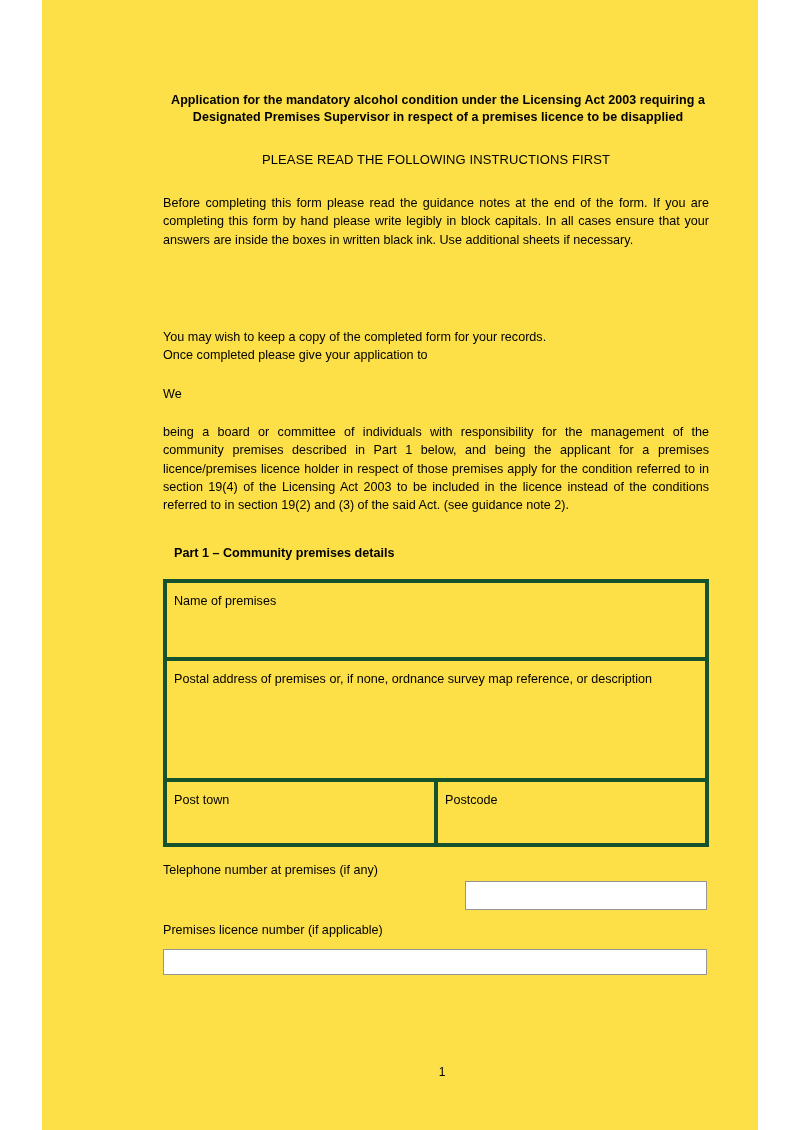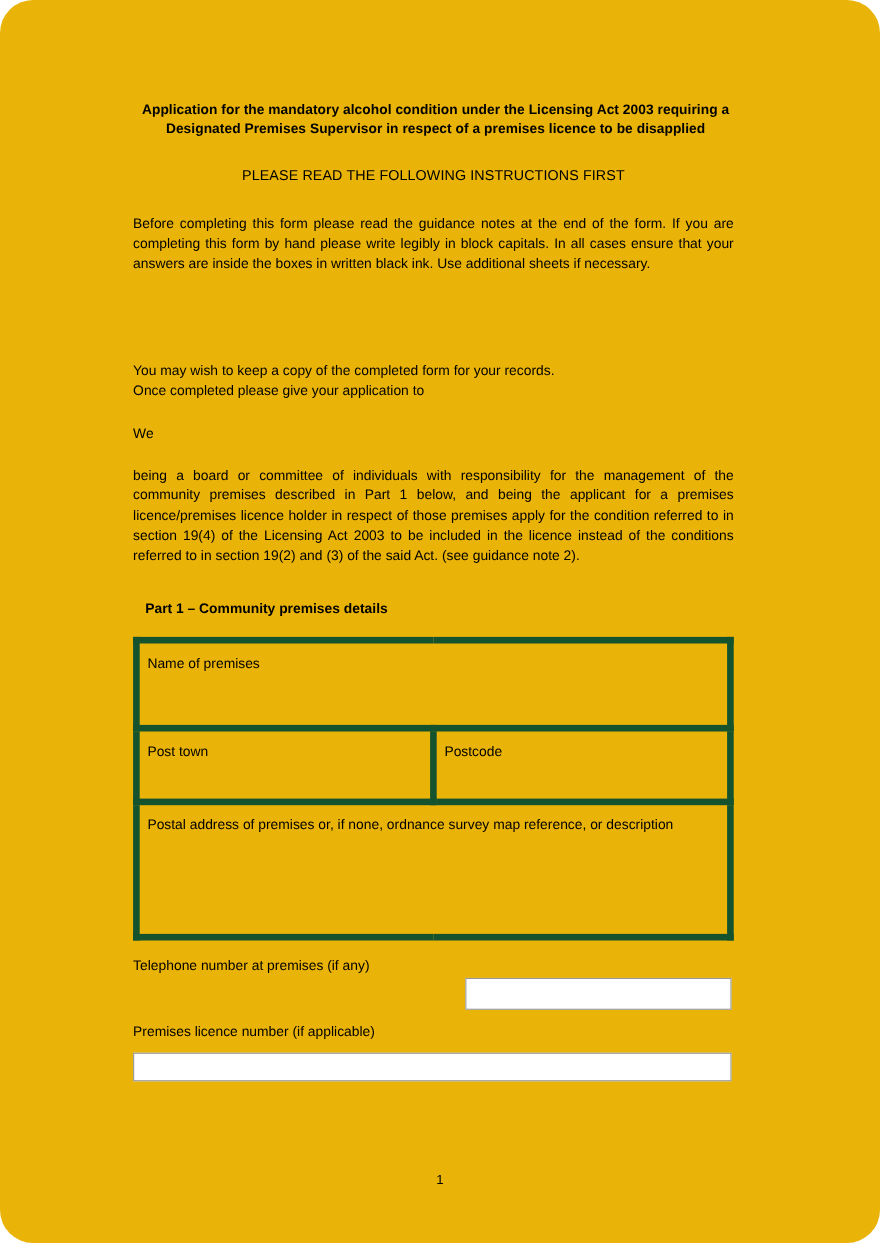--- a/index.html
+++ b/index.html
@@ -6,26 +6,25 @@
     margin: 0;
     padding: 0;
     background: #ffffff;
   }
   body {
     font-family: "Liberation Sans", sans-serif;
     color: #000000;
   }
   .page {
     position: relative;
-    width: 800px;
+    width: 716px;
     height: 1130px;
-    background: #eab308;
+    background: #fde047;
     margin: 0 auto;
     overflow: hidden;
-    border-radius: 30px;
   }
   .content {
     position: absolute;
     left: 121px;
     top: 0;
     width: 546px;
   }
 
   
   .doc-title {
@@ -73,21 +72,21 @@
   }
 
   
   .form-table {
     margin-top: 19px;
     width: 546px;
     border-collapse: collapse;
     table-layout: fixed;
   }
   .form-table td {
-    border: 6px solid #14532d;
+    border: 4px solid #14532d;
     vertical-align: top;
     padding: 9px 0 0 7px;
     font-size: 12.6px;
     line-height: 1.44;
   }
   .cell-name    { height: 65px; }
   .cell-address { height: 108px; }
   .cell-town    { height: 52px; width: 266px; }
   .cell-postcode{ height: 52px; }
 
@@ -165,30 +164,30 @@
     <h2 class="section-heading">Part 1 – Community premises details</h2>
 
     <table class="form-table">
       <tbody>
         <tr>
           <td class="cell-name" colspan="2">
             <span>Name of premises</span>
           </td>
         </tr>
         <tr>
+          <td class="cell-address" colspan="2">
+            <span>Postal address of premises or, if none, ordnance survey map reference, or description</span>
+          </td>
+        </tr>
+        <tr>
           <td class="cell-town">
             <span>Post town</span>
           </td>
           <td class="cell-postcode">
             <span>Postcode</span>
-          </td>
-        </tr>
-        <tr>
-          <td class="cell-address" colspan="2">
-            <span>Postal address of premises or, if none, ordnance survey map reference, or description</span>
           </td>
         </tr>
       </tbody>
     </table>
 
     <div class="tel-row">
       <span class="tel-label">Telephone number at premises (if any)</span>
       <div class="tel-box"></div>
     </div>
 

